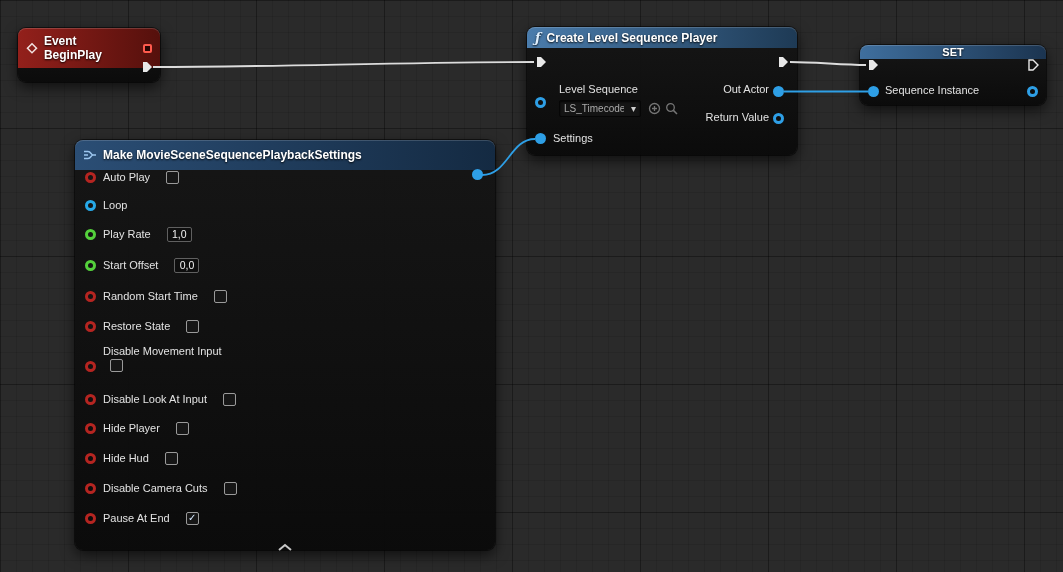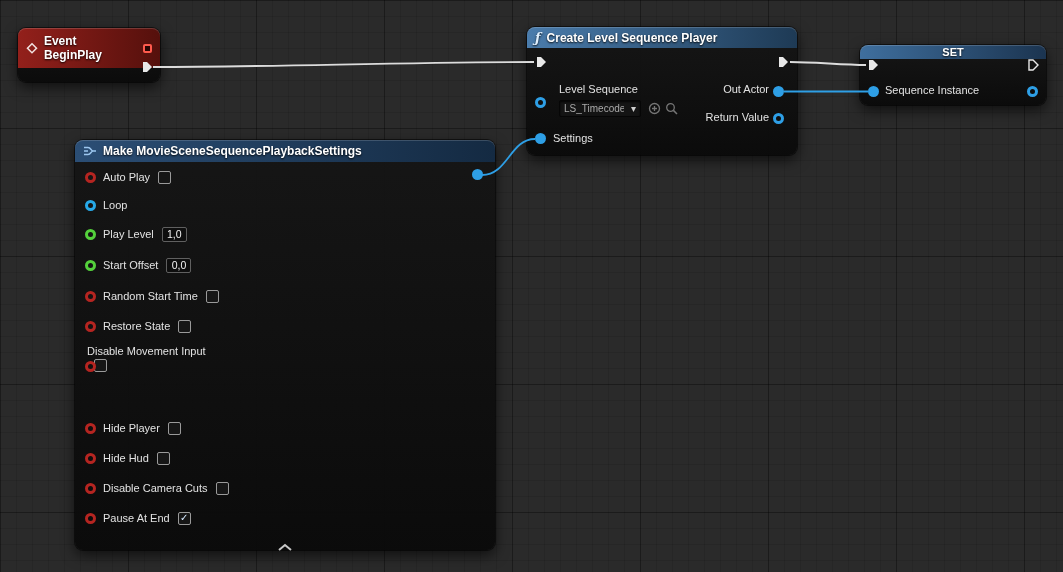--- a/index.html
+++ b/index.html
@@ -18,50 +18,50 @@
   .wires{position:absolute;left:0;top:0;z-index:5;pointer-events:none}
   .node{position:absolute;z-index:2;border-radius:8px;color:#dcdcdc;
     background:linear-gradient(180deg,rgba(21,21,21,.96),rgba(10,10,10,.96));
     box-shadow:0 5px 14px rgba(0,0,0,.65),0 0 0 1px rgba(0,0,0,.55);}
   .node-header{display:flex;align-items:center;gap:6px;padding:0 8px;
     font-weight:700;font-size:12px;color:#fff;text-shadow:0 1px 2px rgba(0,0,0,.9);
     border-radius:8px 8px 0 0;box-shadow:inset 0 1px 0 rgba(255,255,255,.16);}
   .hdr-event{height:40px;background:linear-gradient(90deg,#93201b,#55100c)}
   .hdr-func{height:21px;background:linear-gradient(90deg,#4a7cac,#1e3a55)}
   .hdr-set{height:14px;background:linear-gradient(90deg,#3f6f9e,#1b3450);justify-content:center;font-size:11px}
-  .hdr-make{height:22px;background:linear-gradient(90deg,#2b4e75,#142a42)}
+  .hdr-make{height:30px;background:linear-gradient(90deg,#2b4e75,#142a42)}
   .fn-glyph{font-family:"DejaVu Serif","Liberation Serif",serif;font-style:italic;font-weight:700;font-size:13px;color:#dff0ff}
   .exec{position:absolute;width:14px;height:14px}
   .pin{position:absolute;width:11px;height:11px;border-radius:50%}
   .ring-bool{border:3px solid #b52521}
   .ring-float{border:3px solid #54d13c}
   .ring-obj{border:3px solid #2e9fe6}
   .ring-struct{border:3px solid #27a9e8}
   .fill-obj{background:#2e9fe6}
   .fill-struct{background:#2e9fe6}
   .lbl{font-size:11px;color:#e2e2e2}
-  .row{position:absolute;left:0;right:0;height:20px;display:flex;align-items:center;padding-left:28px;gap:5px;font-size:11px}
+  .row{position:absolute;left:0;right:0;height:20px;display:flex;align-items:center;padding-left:28px;gap:13px;font-size:11px}
   .row .pin{left:10px;top:5px}
   .checkbox{width:13px;height:13px;background:#161616;border:1px solid #9a9a9a;border-radius:2px;margin-left:3px;
     display:flex;align-items:center;justify-content:center;font-size:10px;line-height:1;color:#d6e9ff}
   .valuebox{height:15px;min-width:25px;padding:0 4px;background:#0e0e0e;border:1px solid #606060;border-radius:2px;
     font-size:10.5px;line-height:13px;color:#f2f2f2;text-align:center;margin-left:3px}
   .out-row{position:absolute;display:flex;align-items:center;gap:6px;font-size:11px}
   .abs-lbl{position:absolute;font-size:11px;color:#e2e2e2;white-space:nowrap}
   .dropdown{position:absolute;display:flex;align-items:center;justify-content:space-between;
     background:#141414;border:1px solid #060606;border-radius:2px;box-shadow:inset 0 1px 2px rgba(0,0,0,.8);
     color:#a9a9a9;font-size:10px;padding:0 4px;overflow:hidden;white-space:nowrap}
   .dropdown .val{overflow:hidden;max-width:60px}
   .dropdown .arr{color:#cfcfcf;margin-left:3px}
   .picker-icon{position:absolute;width:13px;height:13px;opacity:.8}
   .delegate-pin{margin-left:auto;width:9px;height:9px;border:2px solid #ff5a4d;border-radius:2px;background:#2a0604}
   .collapse-btn{position:absolute;left:50%;transform:translateX(-50%);bottom:3px;width:16px;height:9px;cursor:pointer}
   .two-line{position:absolute;left:0;right:0}
   .two-line .pin{left:10px;top:16px}
-  .two-line .content{margin-left:12px}
+  .two-line .content{margin-left:28px}
   .two-line .cbwrap{margin-top:2px;margin-left:4px}
 </style>
 </head>
 <body>
 
 <div class="canvas">
 
   <svg class="wires" width="1063" height="572">
     <path d="M153 67 C 270 67, 410 62, 534 62" fill="none" stroke="#dcdcdc" stroke-width="1.8"></path>
     <path d="M790 62 C 815 62, 842 65, 866 65" fill="none" stroke="#dcdcdc" stroke-width="1.8"></path>
@@ -162,21 +162,21 @@
       <span class="checkbox"></span>
     </div>
 
     <div class="row" style="top:55px">
       <span class="pin ring-struct"></span>
       <span class="lbl">Loop</span>
     </div>
 
     <div class="row" style="top:84px">
       <span class="pin ring-float"></span>
-      <span class="lbl">Play Level</span>
+      <span class="lbl">Play Rate</span>
       <span class="valuebox">1,0</span>
     </div>
 
     <div class="row" style="top:115px">
       <span class="pin ring-float"></span>
       <span class="lbl">Start Offset</span>
       <span class="valuebox">0,0</span>
     </div>
 
     <div class="row" style="top:146px">
@@ -194,20 +194,25 @@
     <div class="two-line" style="top:205px;height:34px">
       <span class="pin ring-bool"></span>
       <div class="content">
         <div class="lbl">Disable Movement Input</div>
         <div class="cbwrap">
             <span class="checkbox"></span>
           </div>
       </div>
     </div>
 
+    <div class="row" style="top:249px">
+      <span class="pin ring-bool"></span>
+      <span class="lbl">Disable Look At Input</span>
+      <span class="checkbox"></span>
+    </div>
 
     <div class="row" style="top:278px">
       <span class="pin ring-bool"></span>
       <span class="lbl">Hide Player</span>
       <span class="checkbox"></span>
     </div>
 
     <div class="row" style="top:338px">
       <span class="pin ring-bool"></span>
       <span class="lbl">Disable Camera Cuts</span>

